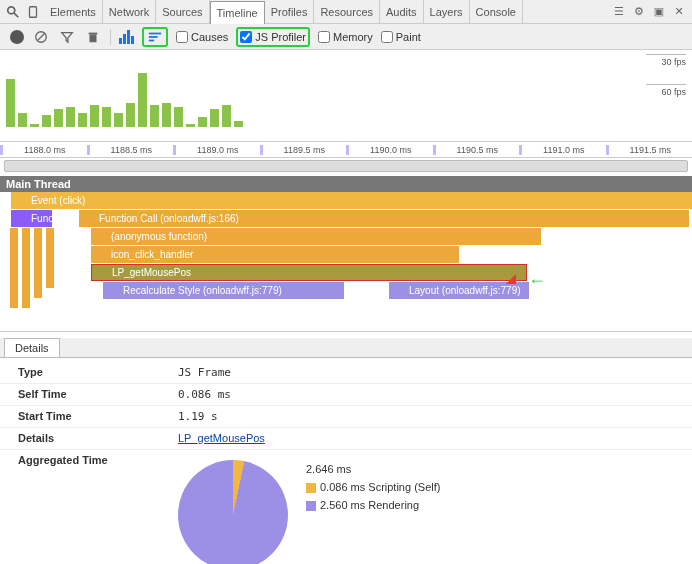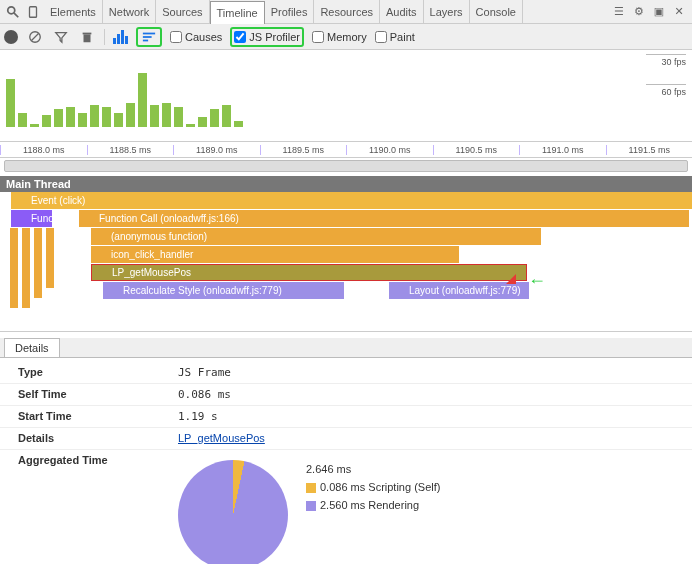--- a/index.html
+++ b/index.html
@@ -3,35 +3,35 @@
 <meta charset="utf-8">
 <style>
 * { margin: 0; padding: 0; box-sizing: border-box; font-family: "Lucida Grande", Helvetica, Arial, sans-serif; }
 body { width: 692px; height: 564px; background: #fff; font-size: 11px; color: #333; overflow: hidden; }
 .toolbar { display: flex; align-items: center; height: 24px; background: #efefef; border-bottom: 1px solid #ccc; padding: 0 4px; gap: 2px; }
 .toolbar-tabs { display: flex; flex: 1; align-items: center; height: 100%; }
 .tab { padding: 0 6px; height: 100%; display: flex; align-items: center; cursor: default; border-right: 1px solid #ccc; font-size: 11px; color: #555; }
 .tab.active { background: #fff; border: 1px solid #999; border-bottom: none; position: relative; top: 1px; }
 .icon-btn { width: 18px; height: 18px; display: flex; align-items: center; justify-content: center; color: #666; }
 .icon-btn svg { width: 14px; height: 14px; }
-.sub-toolbar { display: flex; align-items: center; height: 26px; background: #efefef; border-bottom: 1px solid #ccc; padding: 0 4px; gap: 8px; font-size: 11px; }
+.sub-toolbar { display: flex; align-items: center; height: 26px; background: #efefef; border-bottom: 1px solid #ccc; padding: 0 10px; gap: 8px; font-size: 11px; }
 .sub-toolbar .sep { width: 1px; height: 16px; background: #ccc; }
 .record-btn { width: 14px; height: 14px; border-radius: 50%; background: #555; }
 .bars-icon { display: flex; gap: 1px; align-items: flex-end; height: 14px; }
 .bars-icon span { width: 3px; background: #1a73e8; }
 .green-highlight { border: 2px solid #2ecc40; border-radius: 3px; padding: 1px 2px; display: inline-flex; align-items: center; gap: 2px; height: 20px; }
 .chk { display: flex; align-items: center; gap: 3px; }
 .chk input { width: 12px; height: 12px; }
 .chart-area { position: relative; height: 92px; border-bottom: 1px solid #ccc; background: #fff; }
 .chart-bars { position: absolute; left: 6px; bottom: 14px; display: flex; gap: 3px; align-items: flex-end; height: 54px; }
 .chart-bars span { width: 9px; background: #8bc34a; }
 .chart-labels { position: absolute; right: 6px; top: 4px; font-size: 9px; color: #555; text-align: right; line-height: 12px; }
 .chart-labels .line { border-top: 1px solid #bbb; width: 40px; text-align: right; padding-top:1px;}
 .ruler { display: flex; height: 16px; border-bottom: 1px solid #ccc; background: #fff; font-size: 9px; color: #555; align-items: center; }
-.ruler span { flex: 1; text-align: center; border-left: 1px solid #c4b5fd; }
+.ruler span { flex: 1; text-align: center; border-left: 3px solid #c4b5fd; }
 .scrub { height: 12px; background: #ddd; border: 1px solid #bbb; margin: 2px 4px 4px 4px; border-radius: 2px; }
 .thread-hdr { background: #777; color: #fff; font-size: 11px; font-weight: bold; padding: 2px 6px; }
 .flame { position: relative; height: 140px; background: #fff; border-bottom: 1px solid #ccc; overflow: hidden; }
 .flame .row { position: absolute; height: 17px; font-size: 10px; color: #fff; white-space: nowrap; overflow: hidden; padding: 2px 20px; display: flex; align-items: center; margin-left: 11px; }
 .evt-click { background: #f0b840; left: 0; width: 100%; top: 0; }
 .func54 { background: #8b5cf6; left: 0; width: 41px; top: 18px; }
 .funccall { background: #eca839; left: 68px; width: 610px; top: 18px; }
 .frag1 { background: #eca839; left: 582px; width: 12px; top: 18px; }
 .anon { background: #eca839; left: 80px; width: 450px; top: 36px; }
 .iconhandler { background: #eca839; left: 80px; width: 368px; top: 54px; }

